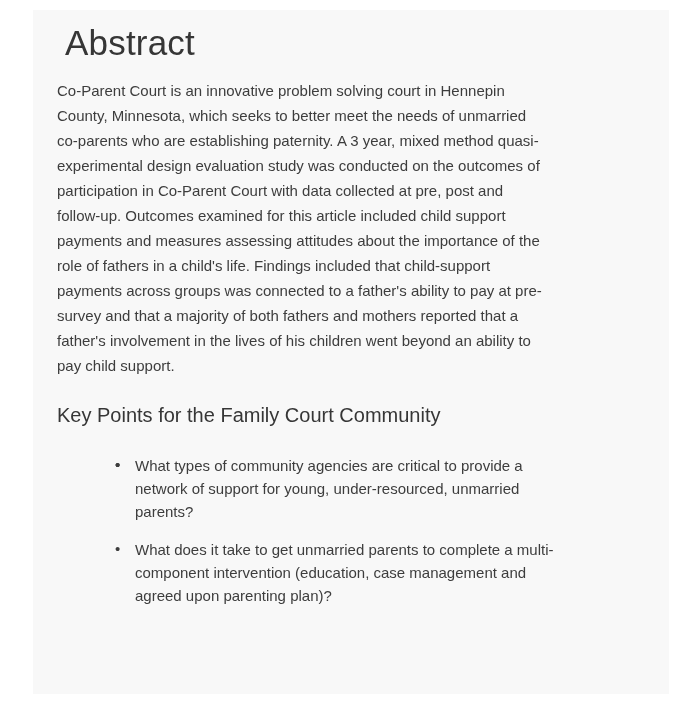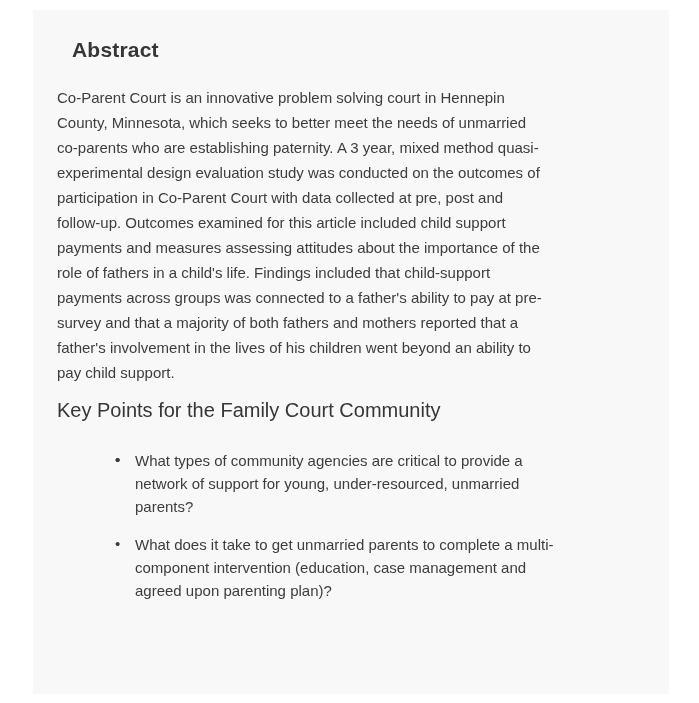--- a/index.html
+++ b/index.html
@@ -19,35 +19,35 @@
     position: absolute;
     left: 33px;
     top: 10px;
     width: 636px;
     height: 684px;
     background: var(--panel-bg, #f8f8f8);
     box-sizing: border-box;
     padding: 10px 24px 20px 24px;
   }
   h1.abstract-heading {
-    margin: 15px;
-    font-size: 21px;
+    margin: 8px;
+    font-size: 35px;
     line-height: 30px;
-    font-weight: 700;
+    font-weight: 400;
     color: var(--heading-text, #363636);
     letter-spacing: 0.2px;
   }
   p.abstract-paragraph {
     margin: 20px 0 5px 0;
     font-size: 15px;
     line-height: 25px;
     color: var(--body-text, #3d3d3d);
   }
   h2.key-points-heading {
-    margin: 12px 0 0 0;
+    margin: 24px 0 0 0;
     font-size: 20px;
     line-height: 27px;
     font-weight: 400;
     color: var(--heading-text, #363636);
   }
   ul.key-points-list {
     margin: 25px 0 0 0;
     padding: 0;
     list-style: none;
   }

